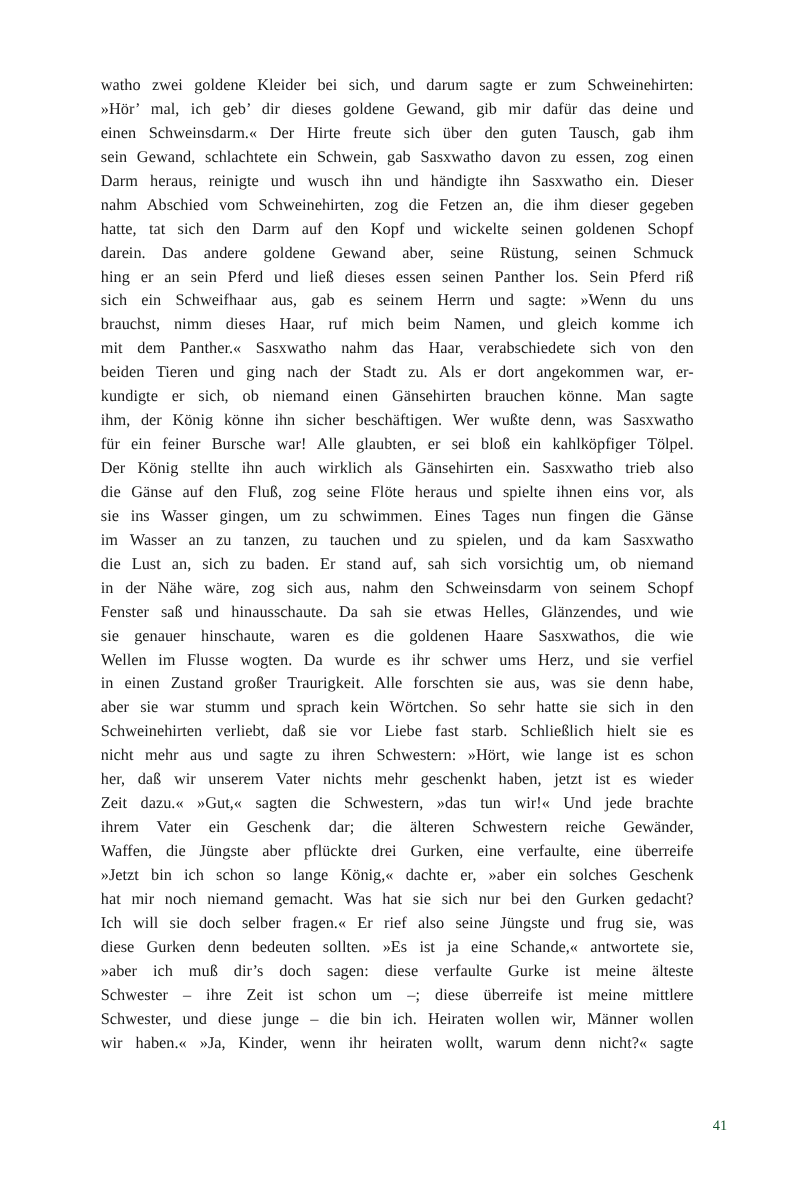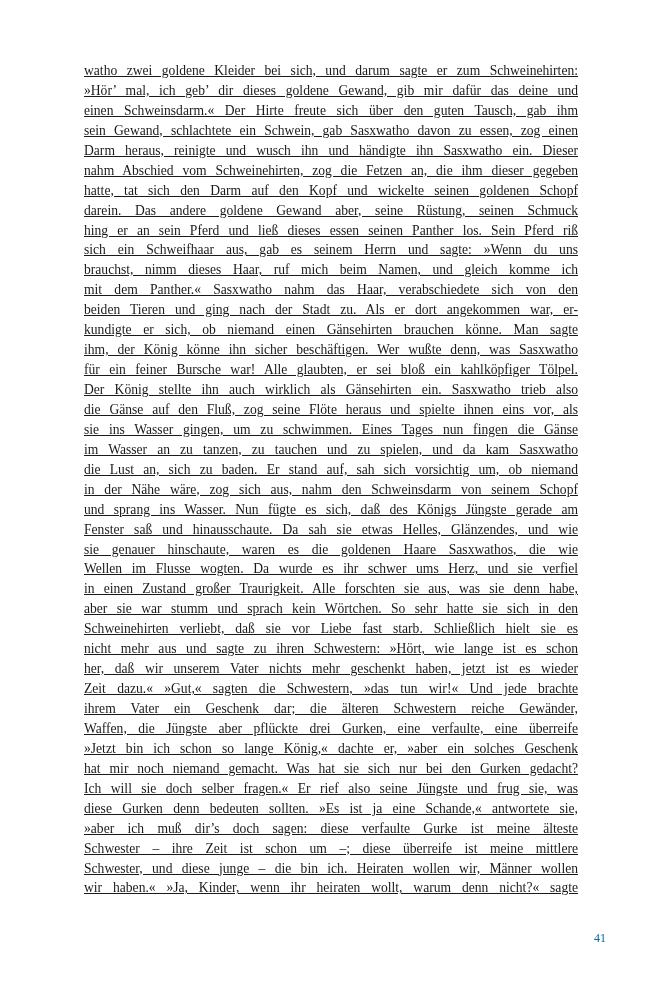--- a/index.html
+++ b/index.html
@@ -24,27 +24,26 @@
     font-family: "Liberation Serif", "DejaVu Serif", serif;
     font-size: 13.6px;
     line-height: 19.95px;
   }
   .text-line {
     text-align: justify;
     text-align-last: justify;
     white-space: normal;
     height: 19.95px;
     overflow: hidden;
-    text-decoration: underline;
   }
   .page-number {
     position: absolute;
     top: 931px;
     right: 54px;
-    color: #0369a1;
+    color: #14532d;
     font-family: "Liberation Serif", "DejaVu Serif", serif;
     font-size: 12px;
     line-height: 14px;
   }
 </style>
 </head>
 <body>
 
 <div class="book-page">
   <div class="text-block">
@@ -63,21 +62,20 @@
     <div class="text-line">beiden Tieren und ging nach der Stadt zu. Als er dort angekommen war, er-</div>
     <div class="text-line">kundigte er sich, ob niemand einen Gänsehirten brauchen könne. Man sagte</div>
     <div class="text-line">ihm, der König könne ihn sicher beschäftigen. Wer wußte denn, was Sasxwatho</div>
     <div class="text-line">für ein feiner Bursche war! Alle glaubten, er sei bloß ein kahlköpfiger Tölpel.</div>
     <div class="text-line">Der König stellte ihn auch wirklich als Gänsehirten ein. Sasxwatho trieb also</div>
     <div class="text-line">die Gänse auf den Fluß, zog seine Flöte heraus und spielte ihnen eins vor, als</div>
     <div class="text-line">sie ins Wasser gingen, um zu schwimmen. Eines Tages nun fingen die Gänse</div>
     <div class="text-line">im Wasser an zu tanzen, zu tauchen und zu spielen, und da kam Sasxwatho</div>
     <div class="text-line">die Lust an, sich zu baden. Er stand auf, sah sich vorsichtig um, ob niemand</div>
     <div class="text-line">in der Nähe wäre, zog sich aus, nahm den Schweinsdarm von seinem Schopf</div>
-    <div class="text-line">und sprang ins Wasser. Nun fügte es sich, daß des Königs Jüngste gerade am</div>
     <div class="text-line">Fenster saß und hinausschaute. Da sah sie etwas Helles, Glänzendes, und wie</div>
     <div class="text-line">sie genauer hinschaute, waren es die goldenen Haare Sasxwathos, die wie</div>
     <div class="text-line">Wellen im Flusse wogten. Da wurde es ihr schwer ums Herz, und sie verfiel</div>
     <div class="text-line">in einen Zustand großer Traurigkeit. Alle forschten sie aus, was sie denn habe,</div>
     <div class="text-line">aber sie war stumm und sprach kein Wörtchen. So sehr hatte sie sich in den</div>
     <div class="text-line">Schweinehirten verliebt, daß sie vor Liebe fast starb. Schließlich hielt sie es</div>
     <div class="text-line">nicht mehr aus und sagte zu ihren Schwestern: »Hört, wie lange ist es schon</div>
     <div class="text-line">her, daß wir unserem Vater nichts mehr geschenkt haben, jetzt ist es wieder</div>
     <div class="text-line">Zeit dazu.« »Gut,« sagten die Schwestern, »das tun wir!« Und jede brachte</div>
     <div class="text-line">ihrem Vater ein Geschenk dar; die älteren Schwestern reiche Gewänder,</div>

